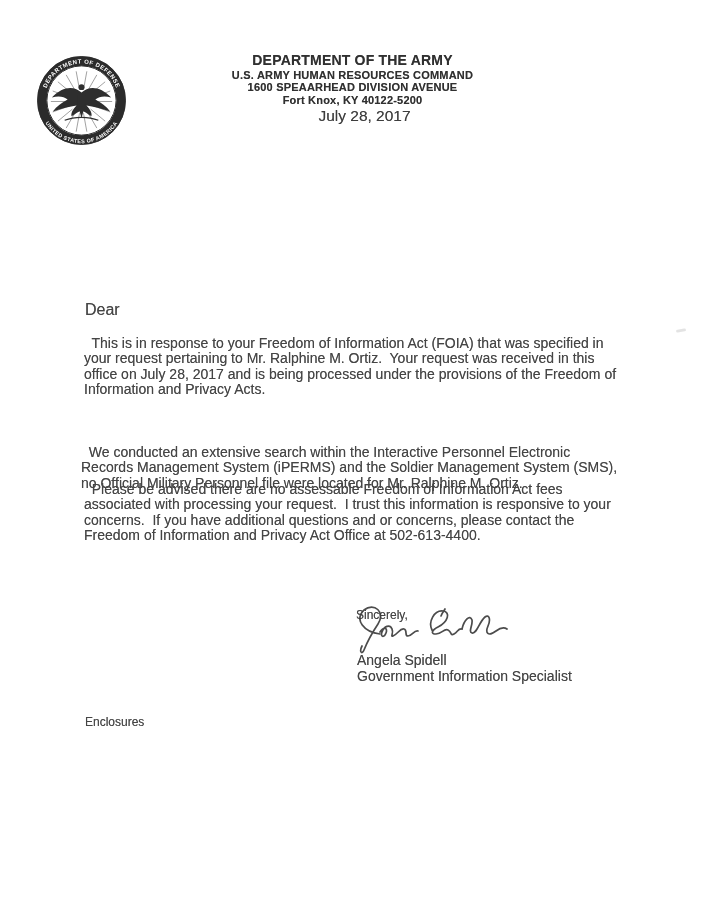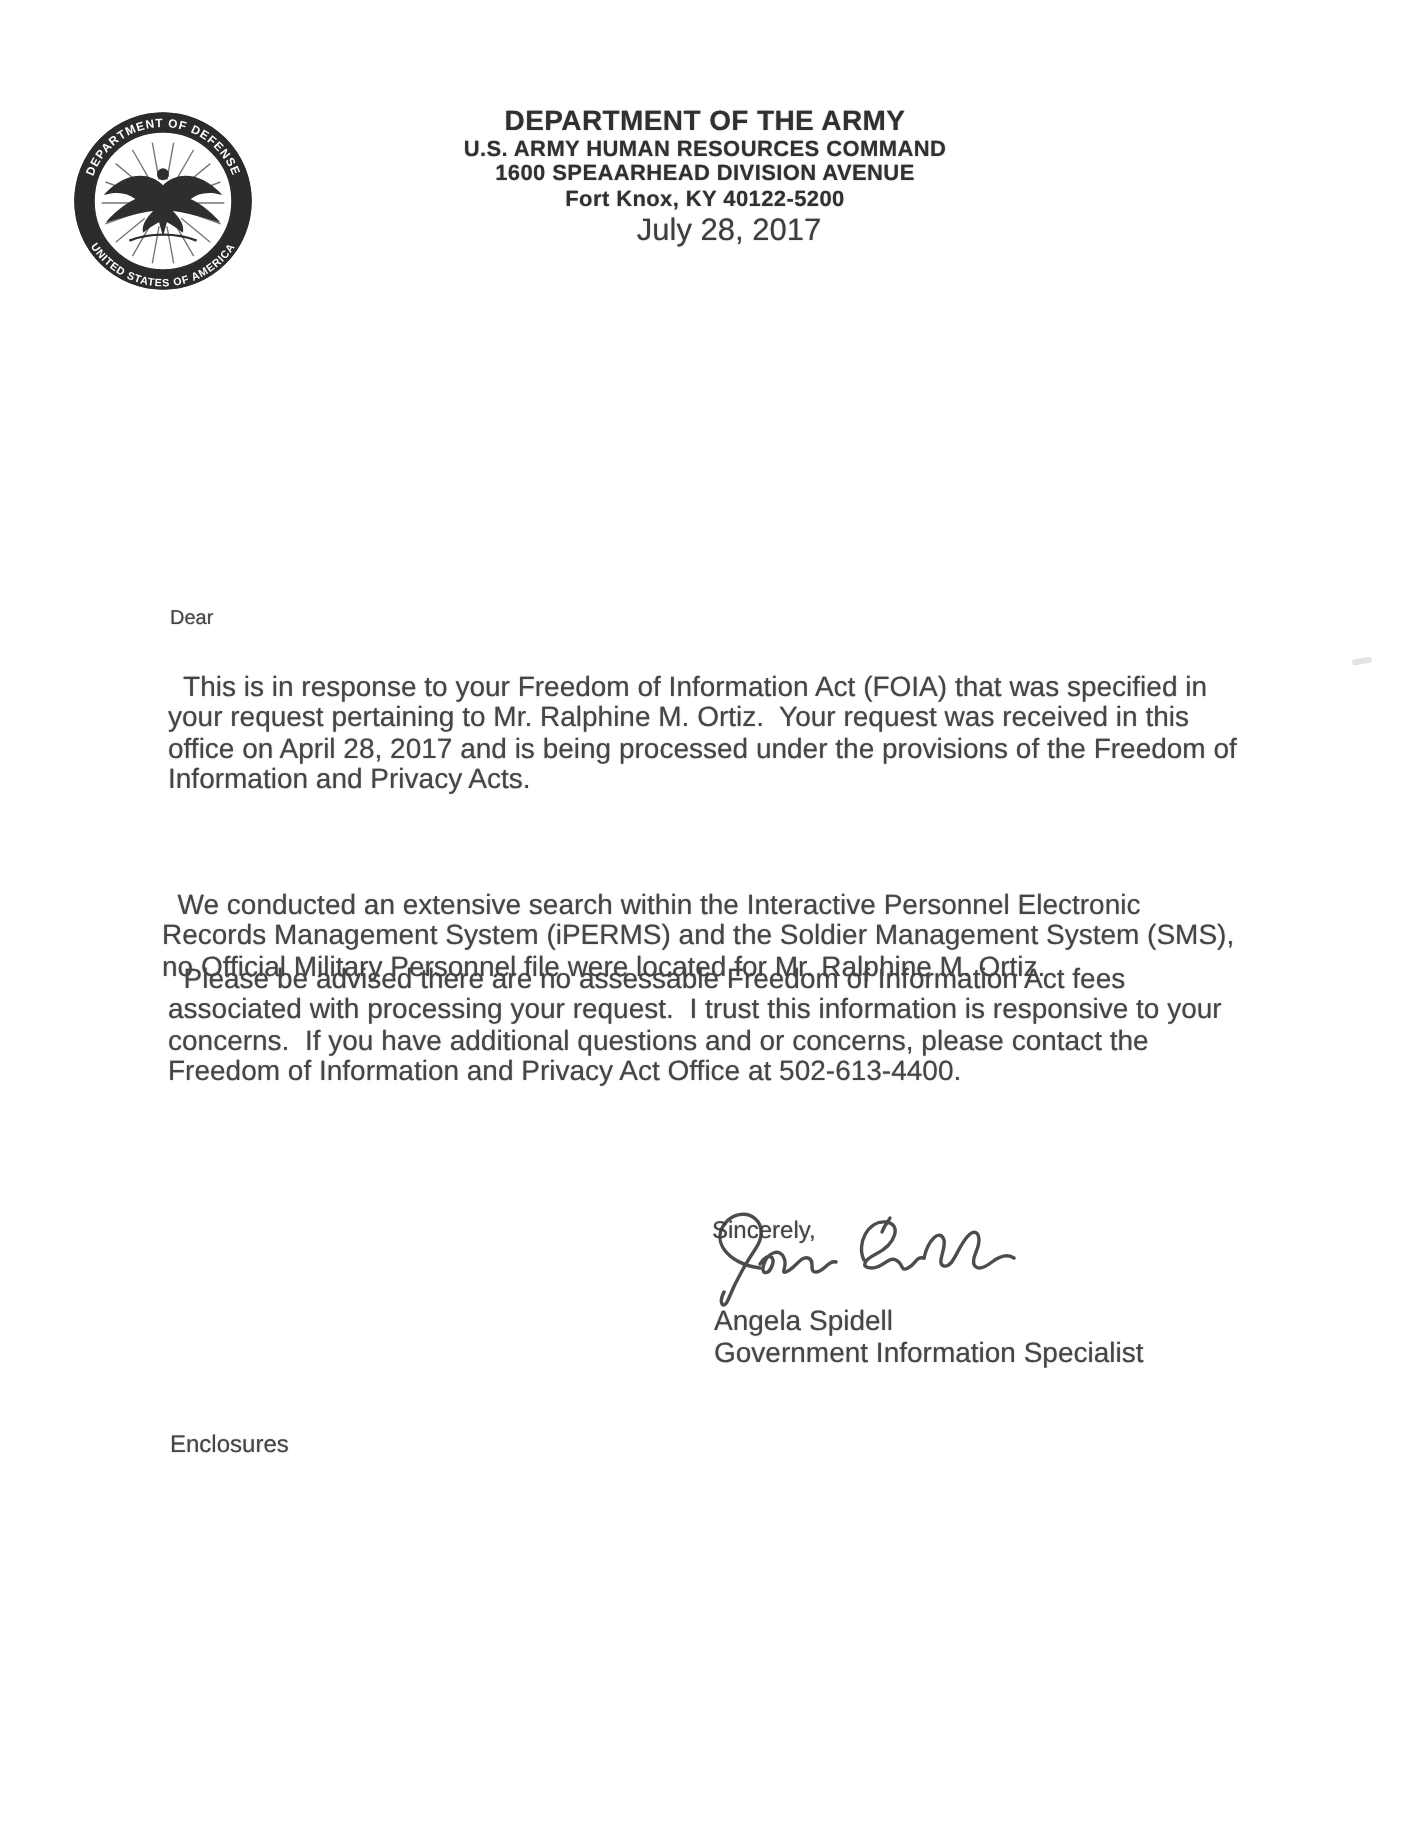--- a/index.html
+++ b/index.html
@@ -10,21 +10,21 @@
   .scan{text-shadow:0 0 .6px rgba(80,80,80,.65);}
   
   .seal{position:absolute;left:37px;top:56px;width:89px;height:89px;}
   .hdr{position:absolute;left:0;top:52px;width:705px;text-align:center;color:#303030;}
   .hdr .l1{font-size:14px;line-height:17px;font-weight:bold;letter-spacing:.2px;}
   .hdr .l2{font-size:11px;line-height:12.4px;font-weight:bold;letter-spacing:.2px;}
   .date{position:absolute;left:12px;top:107px;width:705px;text-align:center;
         font-size:15.5px;line-height:18px;color:#3d3d3d;}
   .office{position:absolute;left:86px;top:144px;font-size:14px;line-height:16px;}
   
-  .salutation{position:absolute;left:85px;top:302px;font-size:10px;line-height:15px;}
+  .salutation{position:absolute;left:85px;top:302px;font-size:16px;line-height:15px;}
   .para{position:absolute;left:84px;width:600px;margin:0;font-size:14px;line-height:15.3px;
         white-space:pre;}
   .p1{top:336px;}
   .p2{top:445px;left:81px;}
   .p3{top:482px;}
   
   .sincerely{position:absolute;left:356px;top:608px;font-size:12px;line-height:15px;}
   .sig-svg{position:absolute;left:346px;top:596px;width:168px;height:62px;}
   .signblock{position:absolute;left:357px;top:653px;font-size:14px;line-height:15.5px;}
   .enclosures{position:absolute;left:85px;top:715px;font-size:12px;line-height:15px;}
@@ -70,21 +70,21 @@
     <div class="l2">Fort Knox, KY  40122-5200</div>
   </div>
 
   <div class="date scan">July 28, 2017</div>
 
 
   <div class="salutation scan">Dear</div>
 
   <p class="para p1 scan">  This is in response to your Freedom of Information Act (FOIA) that was specified in
 your request pertaining to Mr. Ralphine M. Ortiz.  Your request was received in this
-office on April 28, 2017 and is being processed under the provisions of the Freedom of
+office on July 28, 2017 and is being processed under the provisions of the Freedom of
 Information and Privacy Acts.</p>
   <p class="para p2 scan">  We conducted an extensive search within the Interactive Personnel Electronic
 Records Management System (iPERMS) and the Soldier Management System (SMS),
 no Official Military Personnel file were located for Mr. Ralphine M. Ortiz.</p>
   <p class="para p3 scan">  Please be advised there are no assessable Freedom of Information Act fees
 associated with processing your request.  I trust this information is responsive to your
 concerns.  If you have additional questions and or concerns, please contact the
 Freedom of Information and Privacy Act Office at 502-613-4400.</p>
 
   <div class="sincerely scan">Sincerely,</div>

